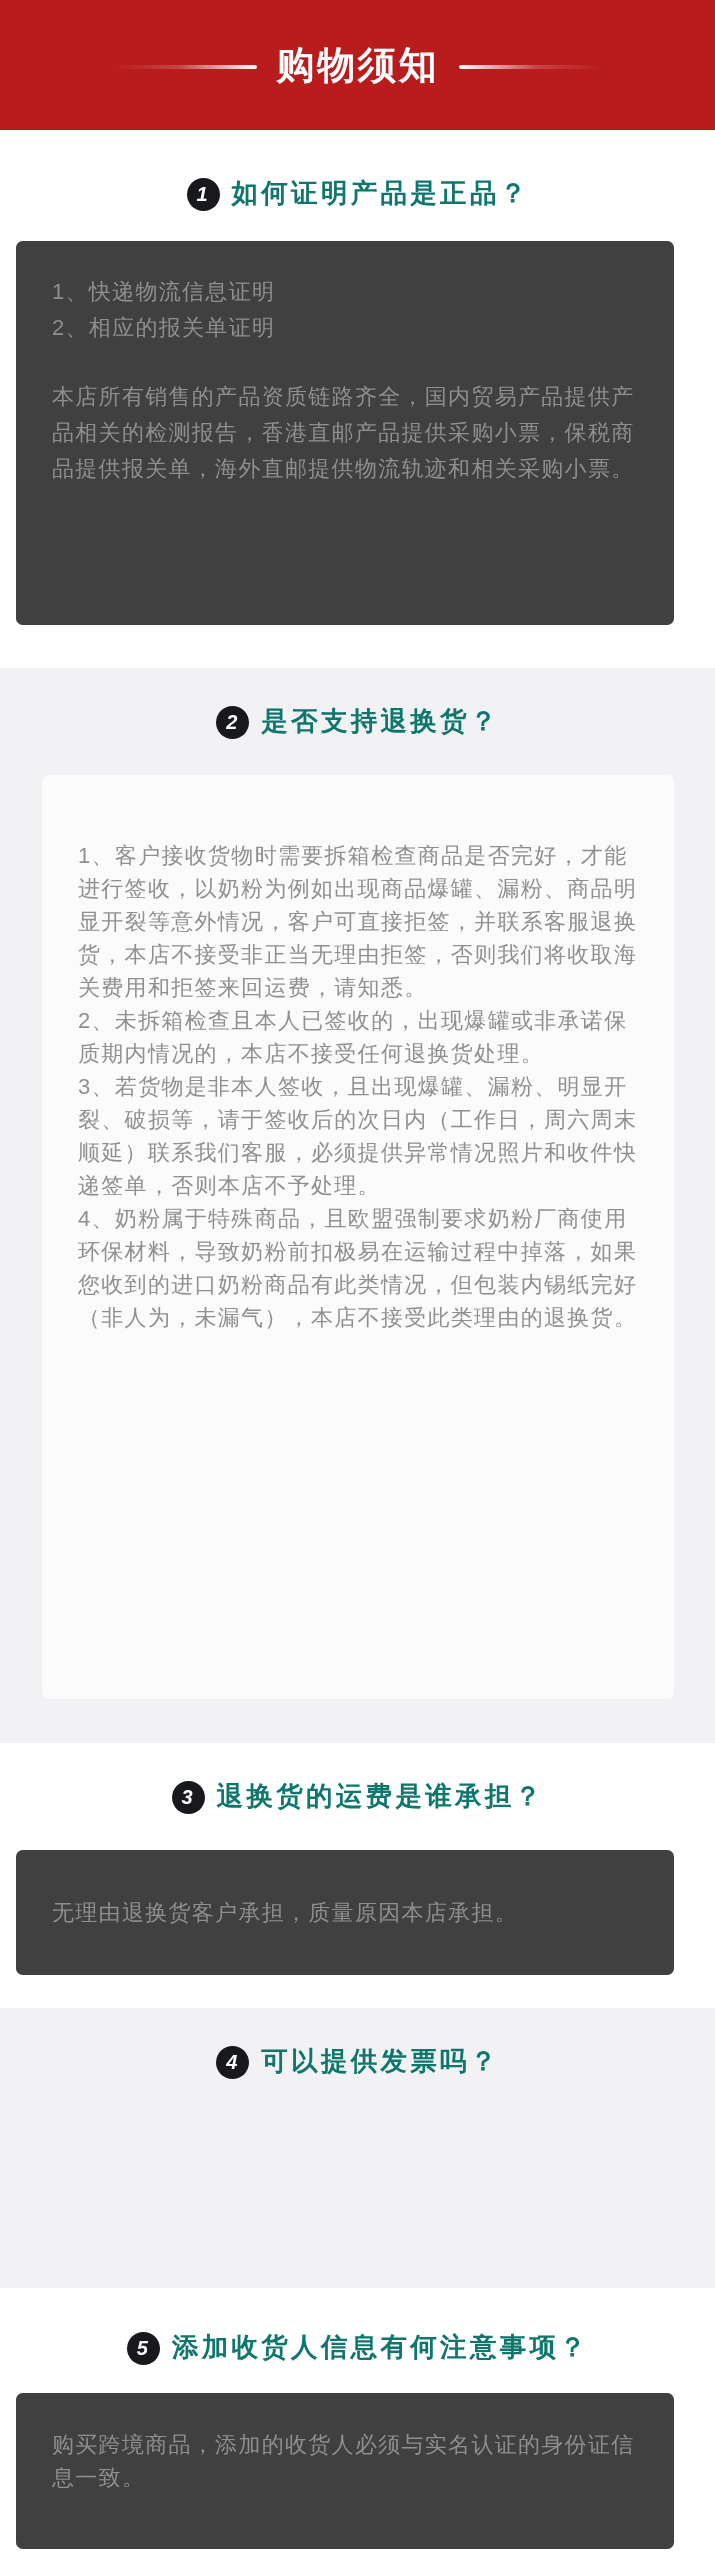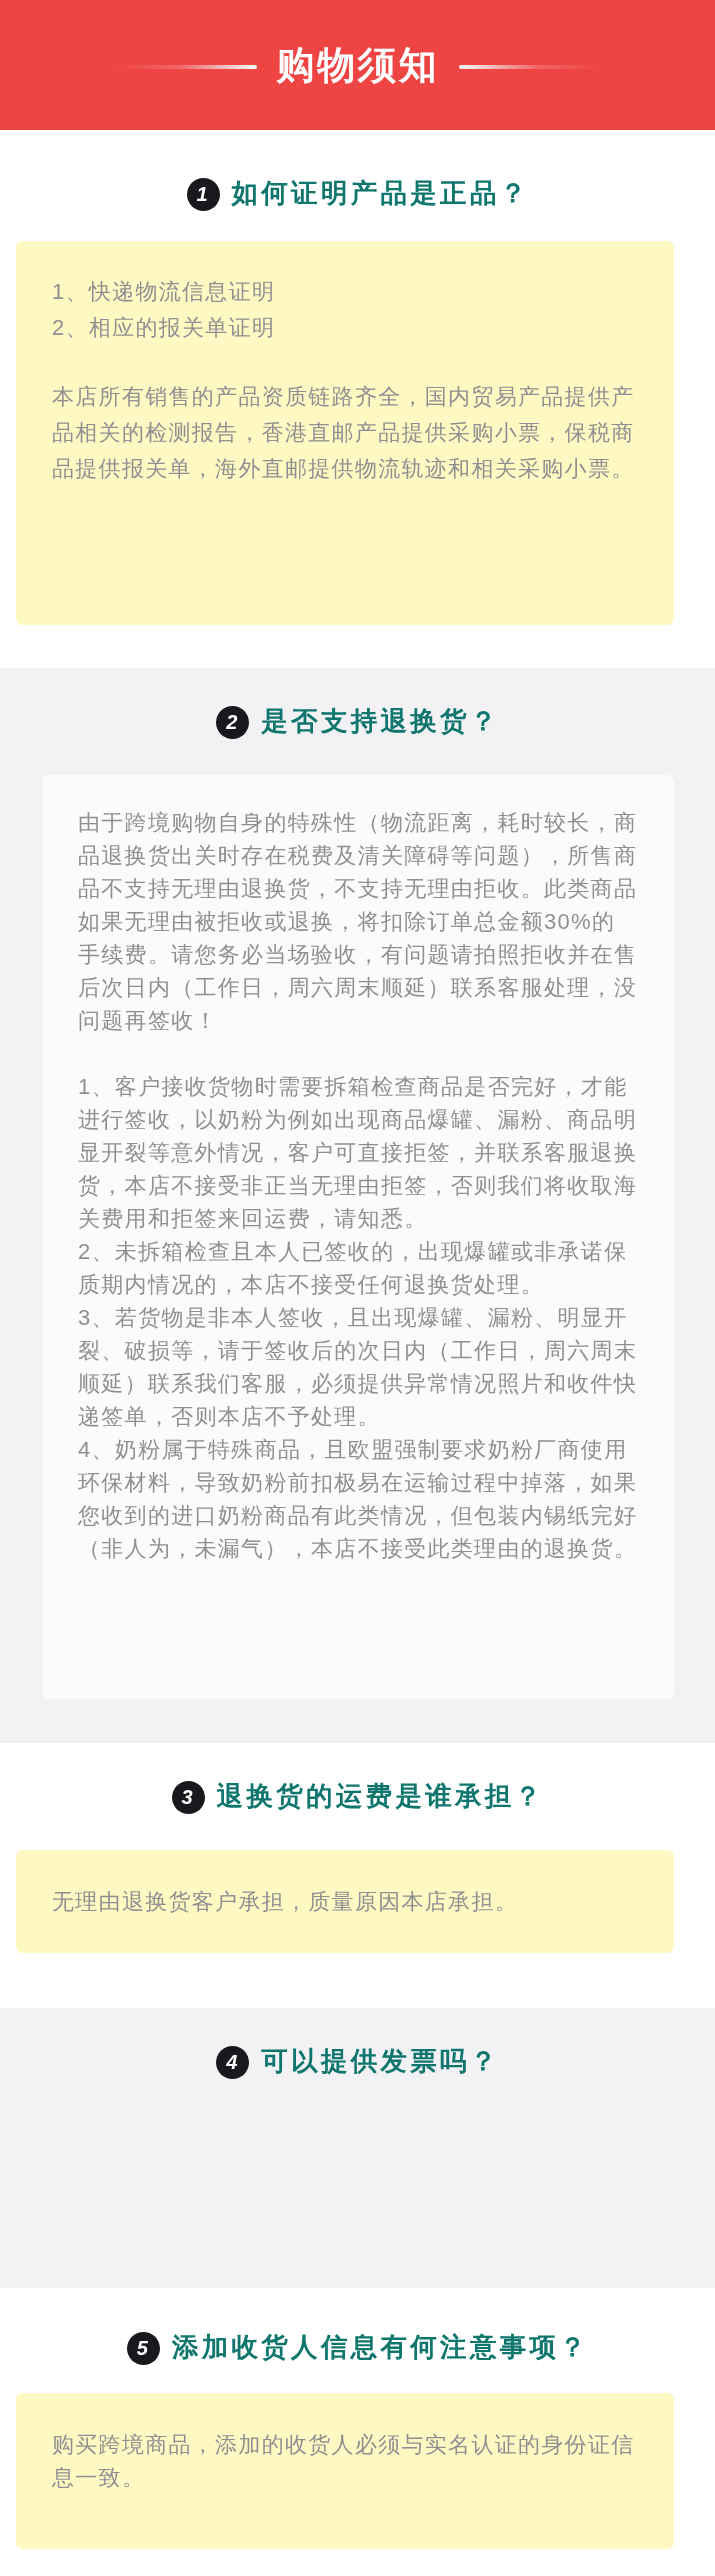--- a/index.html
+++ b/index.html
@@ -7,21 +7,21 @@
     width:716px;
     background:#ffffff;
     font-family:"Liberation Sans","DejaVu Sans",sans-serif;
     -webkit-font-smoothing:antialiased;
   }
   .page{width:716px;height:2576px;overflow:hidden;background:#ffffff;}
 
   
   .header{
     height:130px;
-    background:#ef4444;
+    background:#b91c1c;
     display:flex;
     align-items:center;
     justify-content:center;
     gap:20px;
   }
   .page-title{
     color:#ffffff;
     font-size:38px;
     font-weight:900;
     letter-spacing:2.7px;
@@ -77,34 +77,34 @@
     margin-left:42px;
     margin-right:42px;
     border-radius:6.6px;
     box-sizing:border-box;
     color:#8f8f91;
     font-size:22px;
     letter-spacing:1.3px;
     line-height:34px;
     overflow:hidden;
   }
-  .content-box.on-white{background:#fef9c3;margin-left:16px;}
+  .content-box.on-white{background:#404040;margin-left:16px;}
   .content-box.on-gray{background:#fbfbfc;}
   .content-box p{margin:0;padding:0;}
   .content-box p.blank{height:33px;}
 
   
   #sec1{height:538px;padding-top:44px;}
   #box1{margin-top:26.5px;height:384px;padding:33px 36px;line-height:36px;}
 
   #sec2{height:1075px;padding-top:34px;}
   #box2{margin-top:33px;height:924px;padding:30.5px 36px;line-height:33px;}
 
   #sec3{height:265px;padding-top:34px;}
-  #box3{margin-top:33px;height:103px;padding:0 36px;display:flex;flex-direction:column;justify-content:center;}
+  #box3{margin-top:33px;height:125px;padding:0 36px;display:flex;flex-direction:column;justify-content:center;}
 
   #sec4{height:280px;padding-top:34px;}
   #box4{margin-top:22px;height:151px;padding:41px 36px 0 36px;}
 
   #sec5{height:289px;padding-top:40px;}
   #box5{margin-top:25px;height:156px;padding:35px 36px 0 36px;line-height:33px;}
 </style>
 </head>
 <body>
 
@@ -128,21 +128,20 @@
         <p>本店所有销售的产品资质链路齐全，国内贸易产品提供产品相关的检测报告，香港直邮产品提供采购小票，保税商品提供报关单，海外直邮提供物流轨迹和相关采购小票。</p>
       </div>
   </div>
 
   <div class="section gray" id="sec2">
     <div class="sec-heading">
       <div class="badge">2</div>
       <div class="sec-title">是否支持退换货？</div>
     </div>
     <div class="content-box on-gray" id="box2">
-        <p>由于跨境购物自身的特殊性（物流距离，耗时较长，商品退换货出关时存在税费及清关障碍等问题），所售商品不支持无理由退换货，不支持无理由拒收。此类商品如果无理由被拒收或退换，将扣除订单总金额30%的手续费。请您务必当场验收，有问题请拍照拒收并在售后次日内（工作日，周六周末顺延）联系客服处理，没问题再签收！</p>
         <p class="blank"></p>
         <p>1、客户接收货物时需要拆箱检查商品是否完好，才能进行签收，以奶粉为例如出现商品爆罐、漏粉、商品明显开裂等意外情况，客户可直接拒签，并联系客服退换货，本店不接受非正当无理由拒签，否则我们将收取海关费用和拒签来回运费，请知悉。</p>
         <p>2、未拆箱检查且本人已签收的，出现爆罐或非承诺保质期内情况的，本店不接受任何退换货处理。</p>
         <p>3、若货物是非本人签收，且出现爆罐、漏粉、明显开裂、破损等，请于签收后的次日内（工作日，周六周末顺延）联系我们客服，必须提供异常情况照片和收件快递签单，否则本店不予处理。</p>
         <p>4、奶粉属于特殊商品，且欧盟强制要求奶粉厂商使用环保材料，导致奶粉前扣极易在运输过程中掉落，如果您收到的进口奶粉商品有此类情况，但包装内锡纸完好（非人为，未漏气），本店不接受此类理由的退换货。</p>
       </div>
   </div>
 
   <div class="section white" id="sec3">
     <div class="sec-heading">

